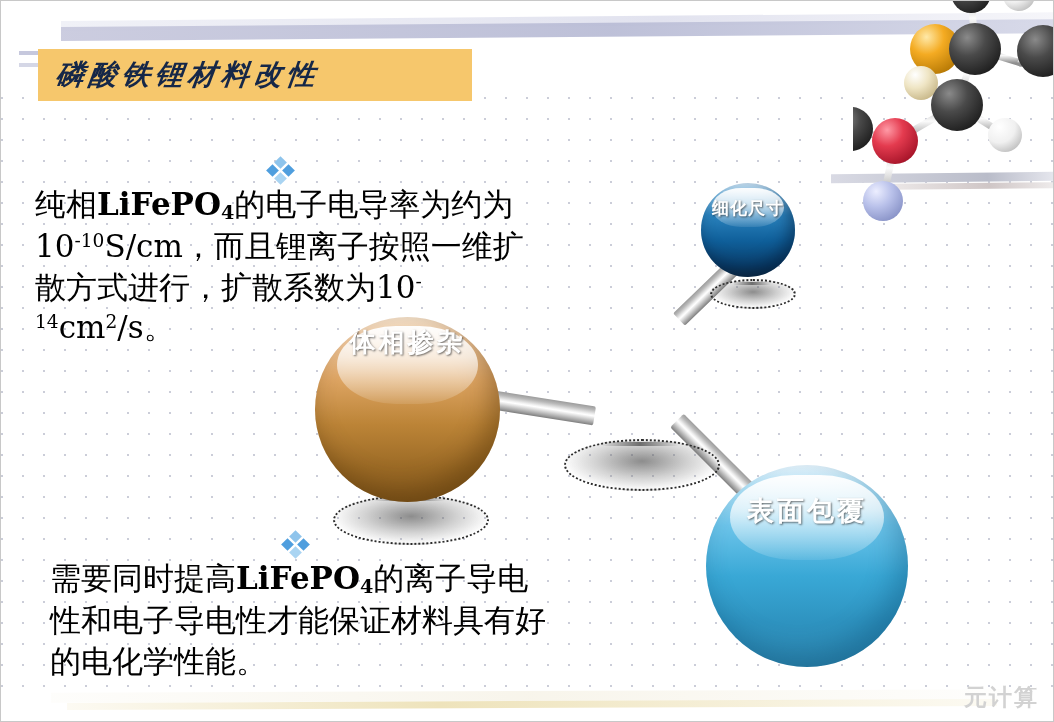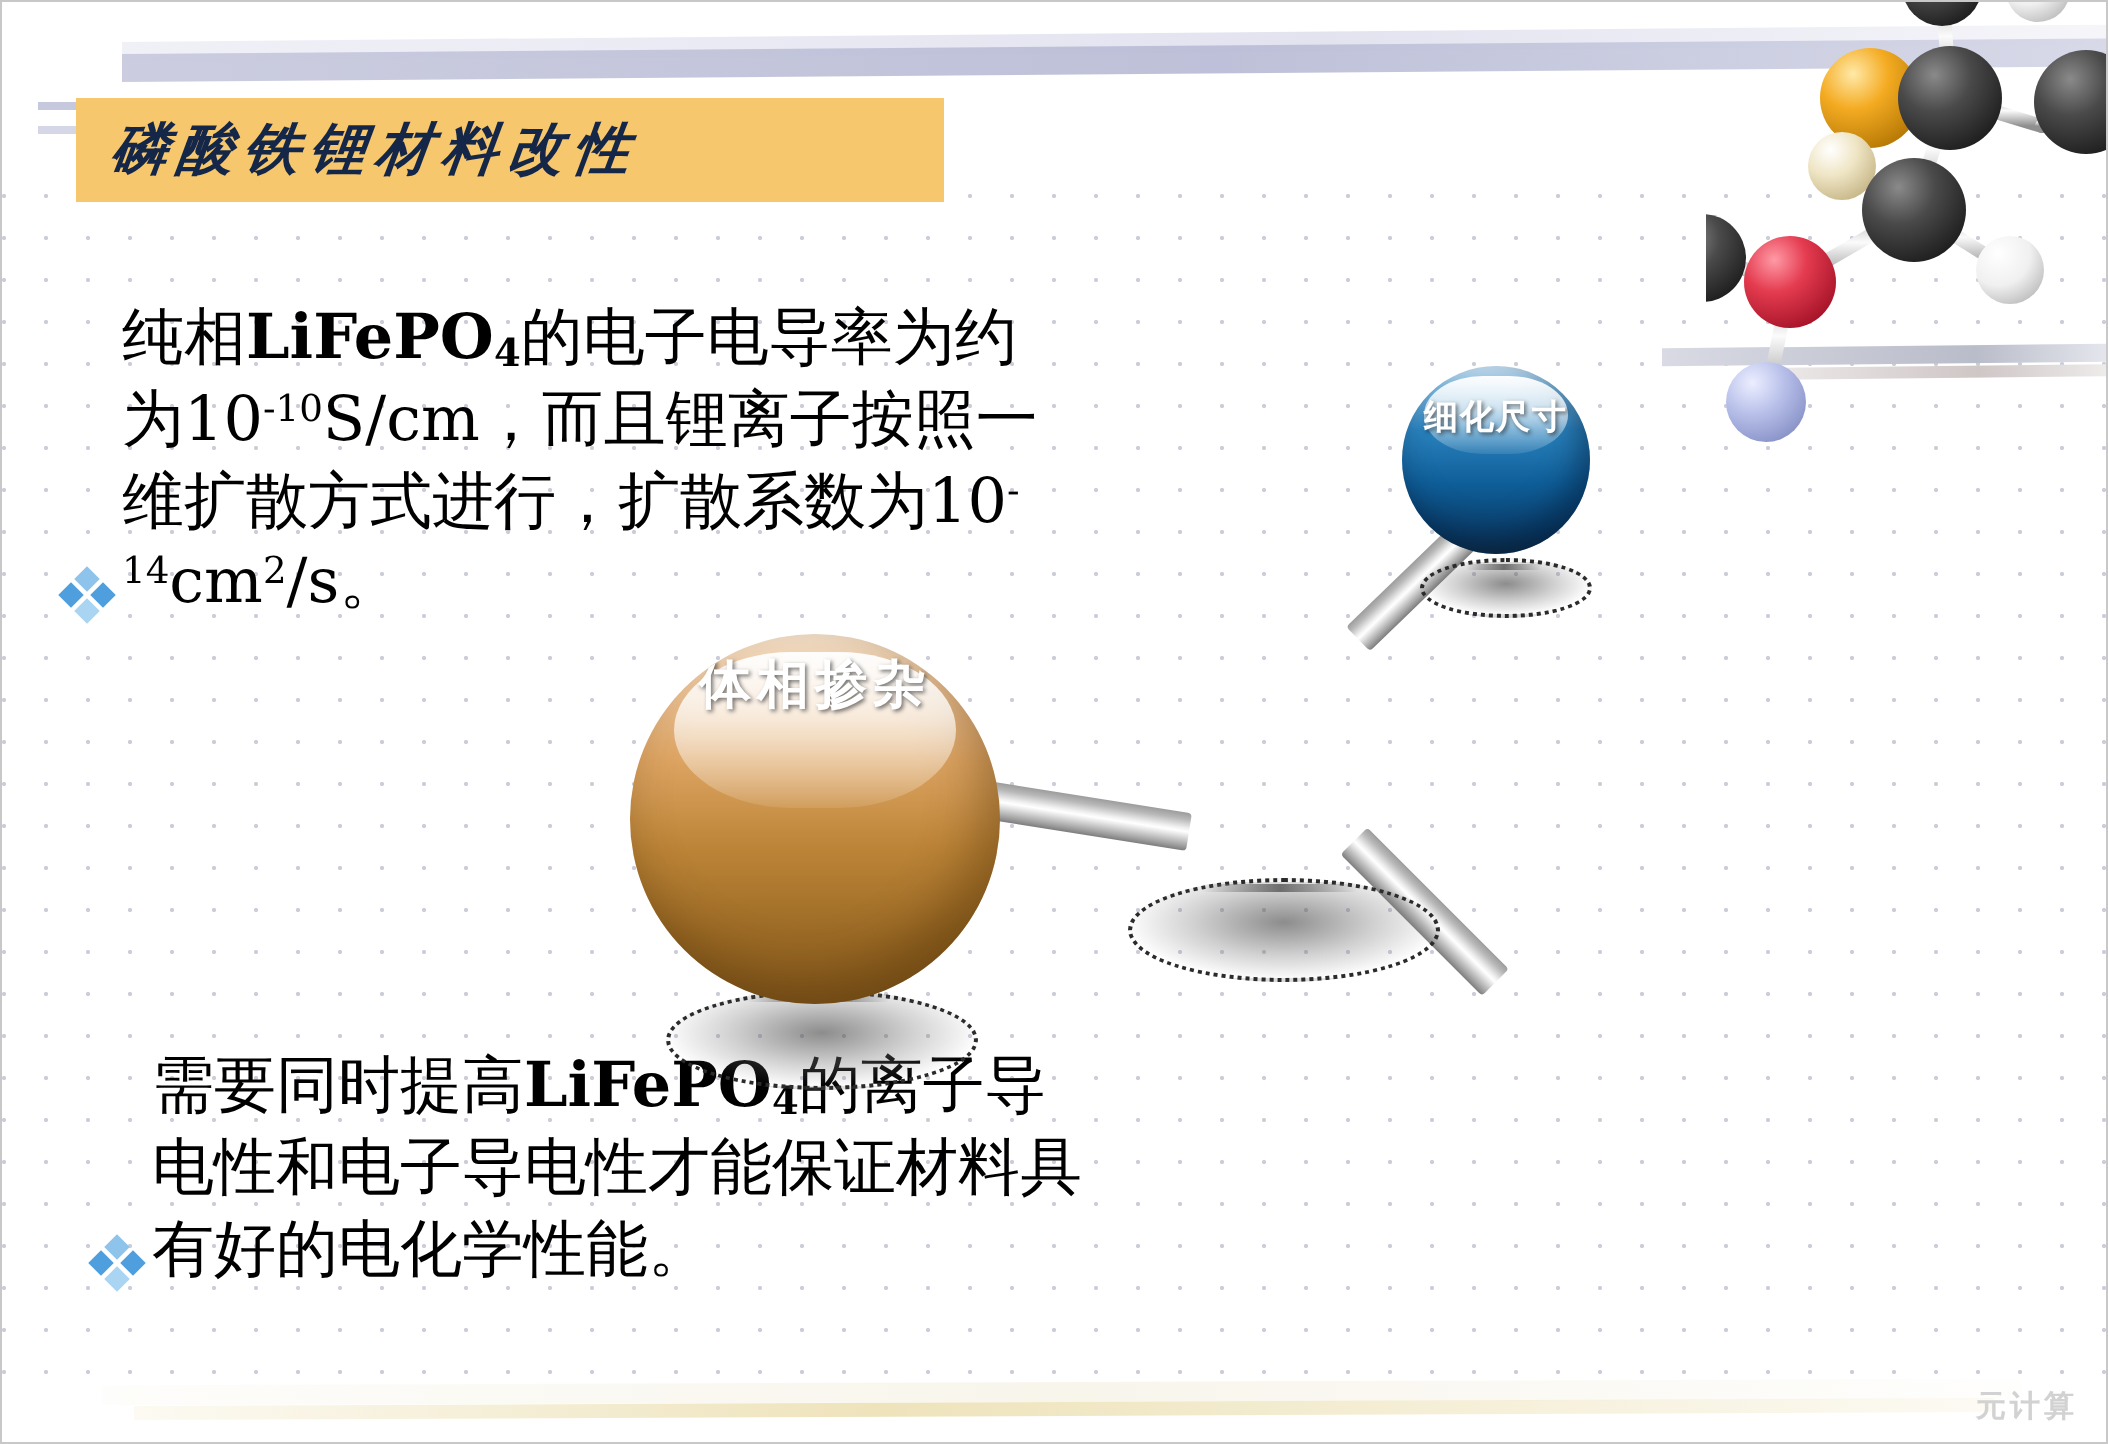--- a/index.html
+++ b/index.html
@@ -76,21 +76,21 @@
     font-family:"DejaVu Serif","Liberation Serif",serif;
     font-size:28px;font-weight:700;
     color:#152748;
     letter-spacing:5px;
     font-style:italic;
     transform:skewX(-7deg);
     white-space:nowrap;
   }
 
   
-  .bullet-block{position:absolute;display:flex;align-items:flex-end;}
+  .bullet-block{position:absolute;display:flex;align-items:center;flex-direction:column;}
   #bullet-1{left:30px;top:148px;width:500px;}
   #bullet-2{left:45px;top:522px;width:500px;}
 
   .bullet-marker{
     position:relative;width:26px;height:26px;flex:0 0 26px;margin-top:9px;
   }
   .bullet-marker i{
     position:absolute;width:9px;height:9px;background:#62a8e0;
     transform:rotate(45deg);
     display:block;
@@ -189,21 +189,21 @@
   }
   #sphere-coat .lbl{font-size:27px;margin-top:28px;}
 
   
   #molecule{position:absolute;right:0;top:0;width:200px;height:240px;}
 
   
   #watermark{
     position:absolute;right:14px;bottom:8px;
     font-family:"DejaVu Sans","Liberation Sans",sans-serif;
-    font-size:15px;font-weight:700;color:#d2d2d2;letter-spacing:2px;
+    font-size:23px;font-weight:700;color:#d2d2d2;letter-spacing:2px;
   }
 </style>
 </head>
 <body>
 
 <div id="slide">
 
   <div class="topband2"></div>
   <div class="topband"></div>
   <div class="leftstub"></div>
@@ -265,20 +265,24 @@
       <span class="gloss"></span>
       <span class="lbl">体相掺杂</span>
     </div>
 
 
     <div class="sphere" id="sphere-size">
       <span class="gloss"></span>
       <span class="lbl">细化尺寸</span>
     </div>
 
+    <div class="sphere" id="sphere-coat">
+      <span class="gloss"></span>
+      <span class="lbl">表面包覆</span>
+    </div>
   </div>
 
   <svg id="molecule" viewBox="0 0 200 240">
     <defs>
       <radialGradient id="gDark" cx="35%" cy="28%" r="78%">
         <stop offset="0%" stop-color="#8a8a8a"></stop>
           <stop offset="45%" stop-color="#4a4a4a"></stop>
         <stop offset="100%" stop-color="#1d1d1d"></stop>
       </radialGradient>
       <radialGradient id="gGold" cx="33%" cy="26%" r="78%">

